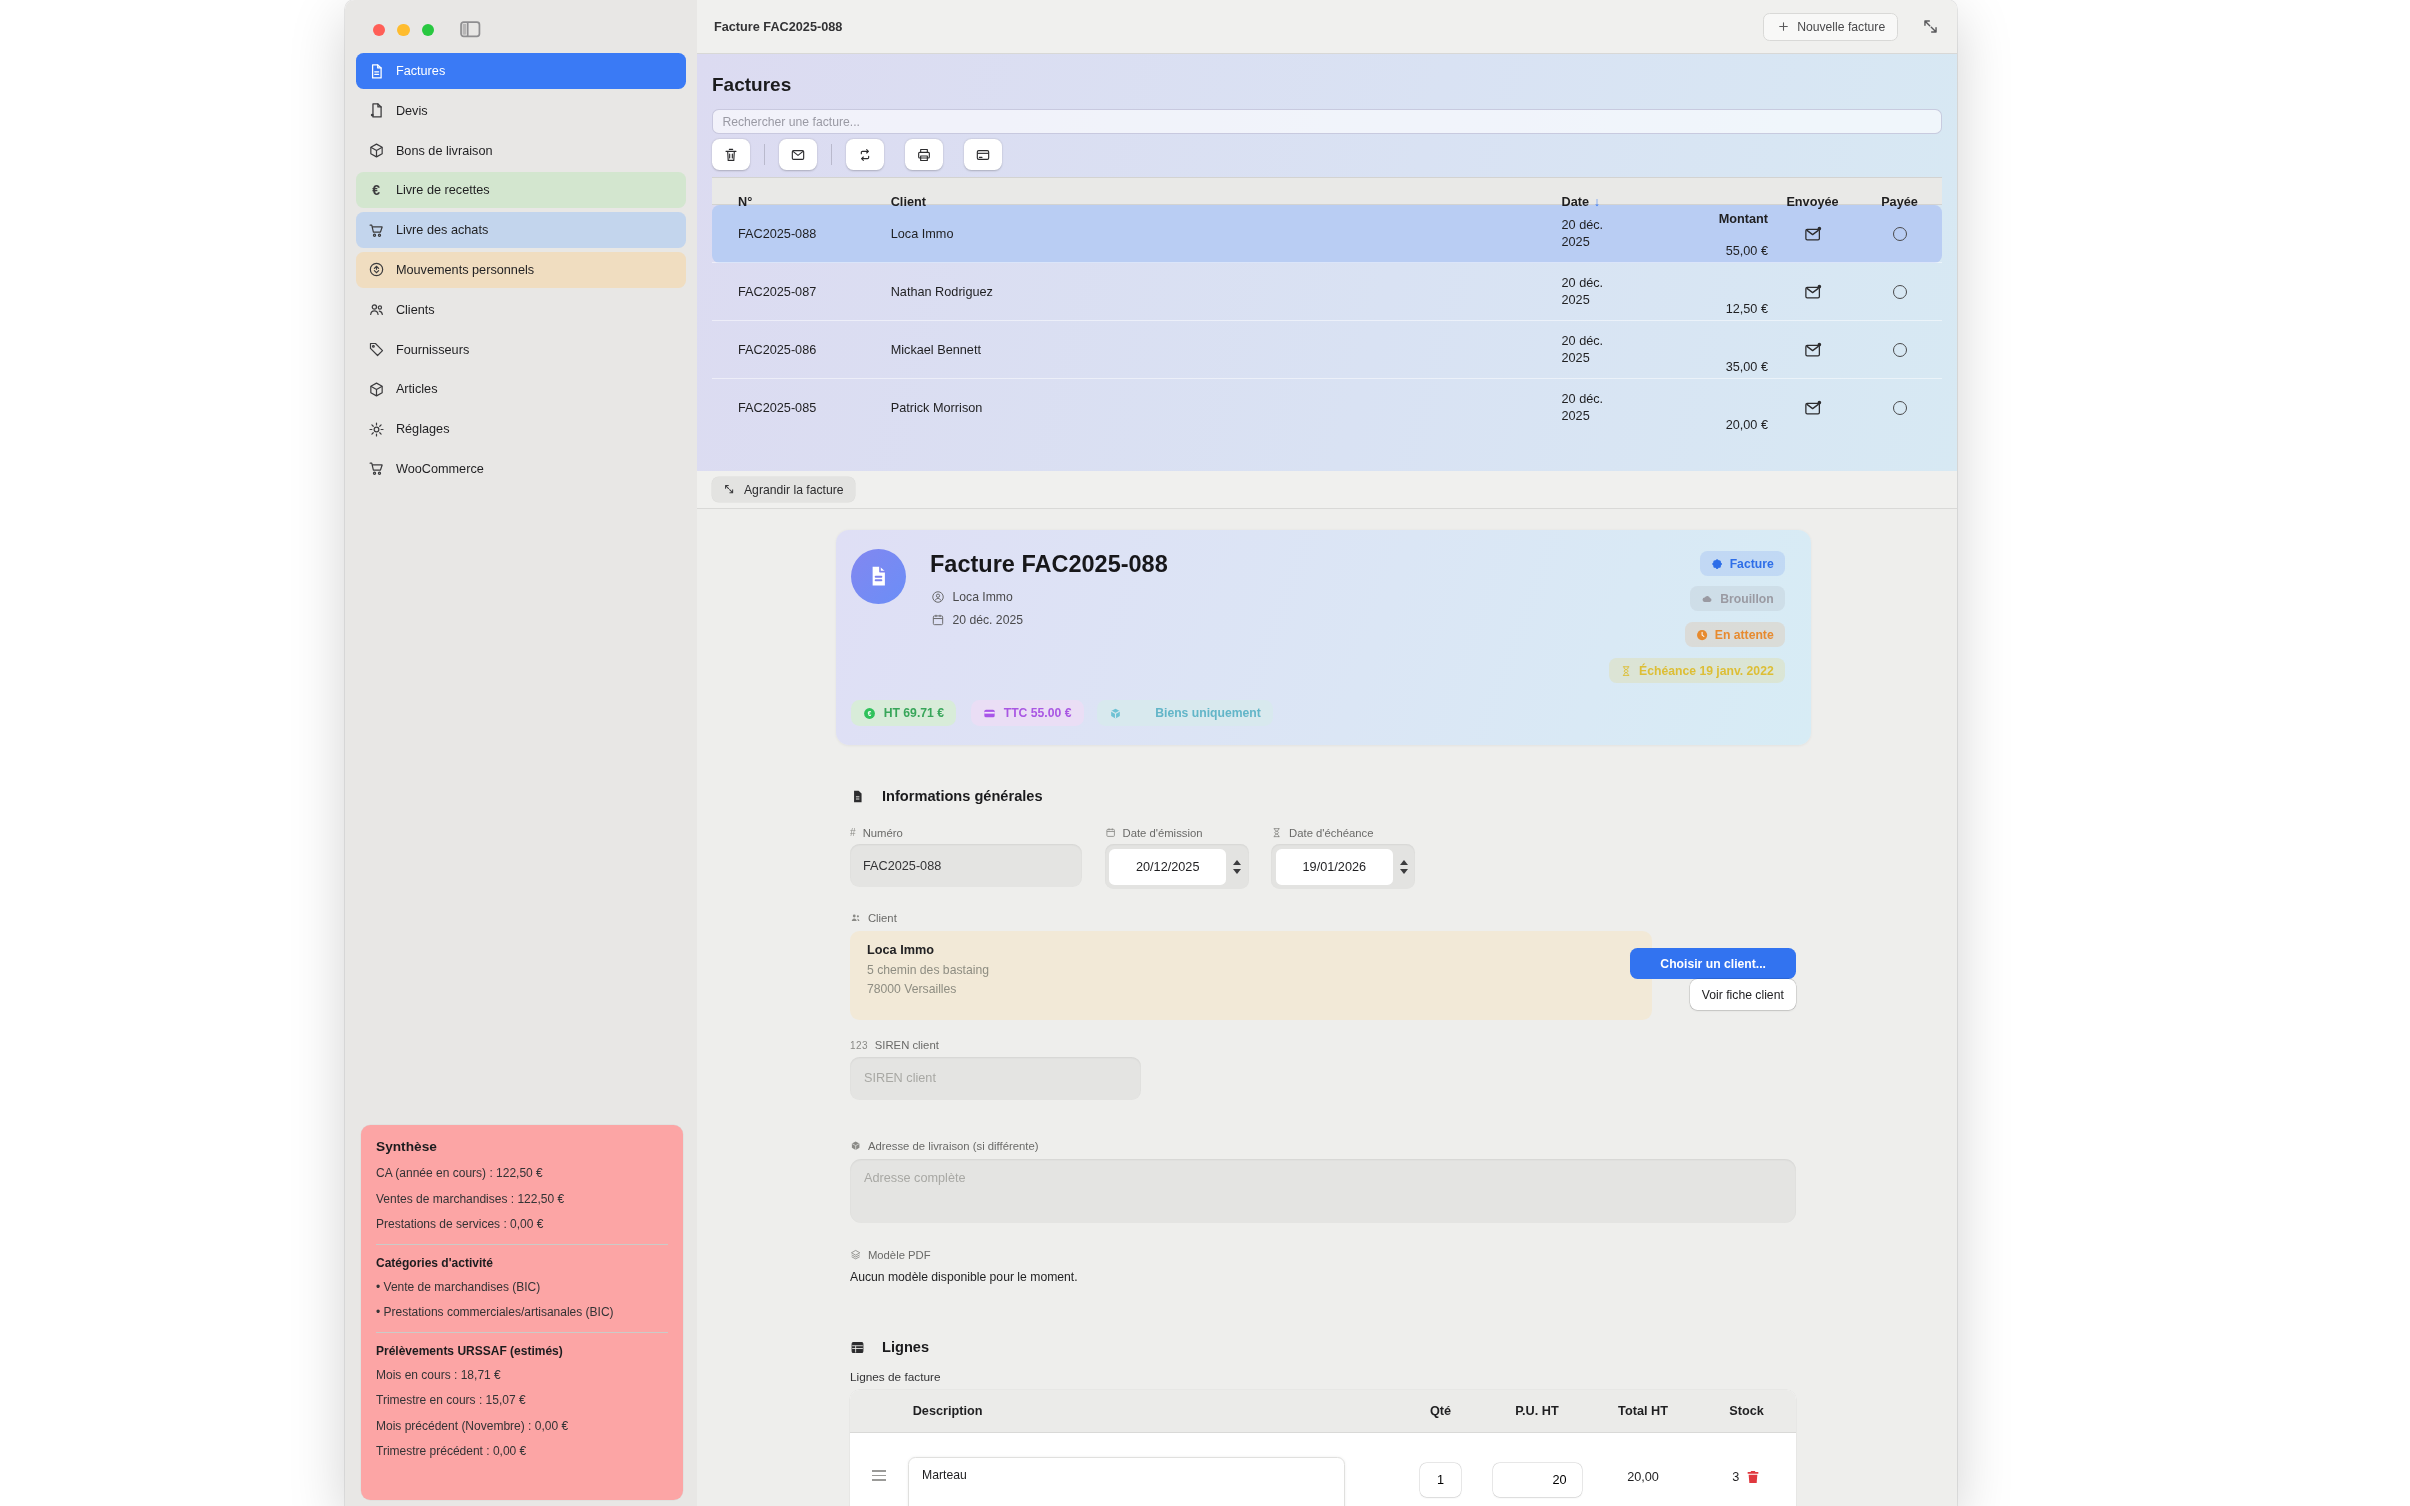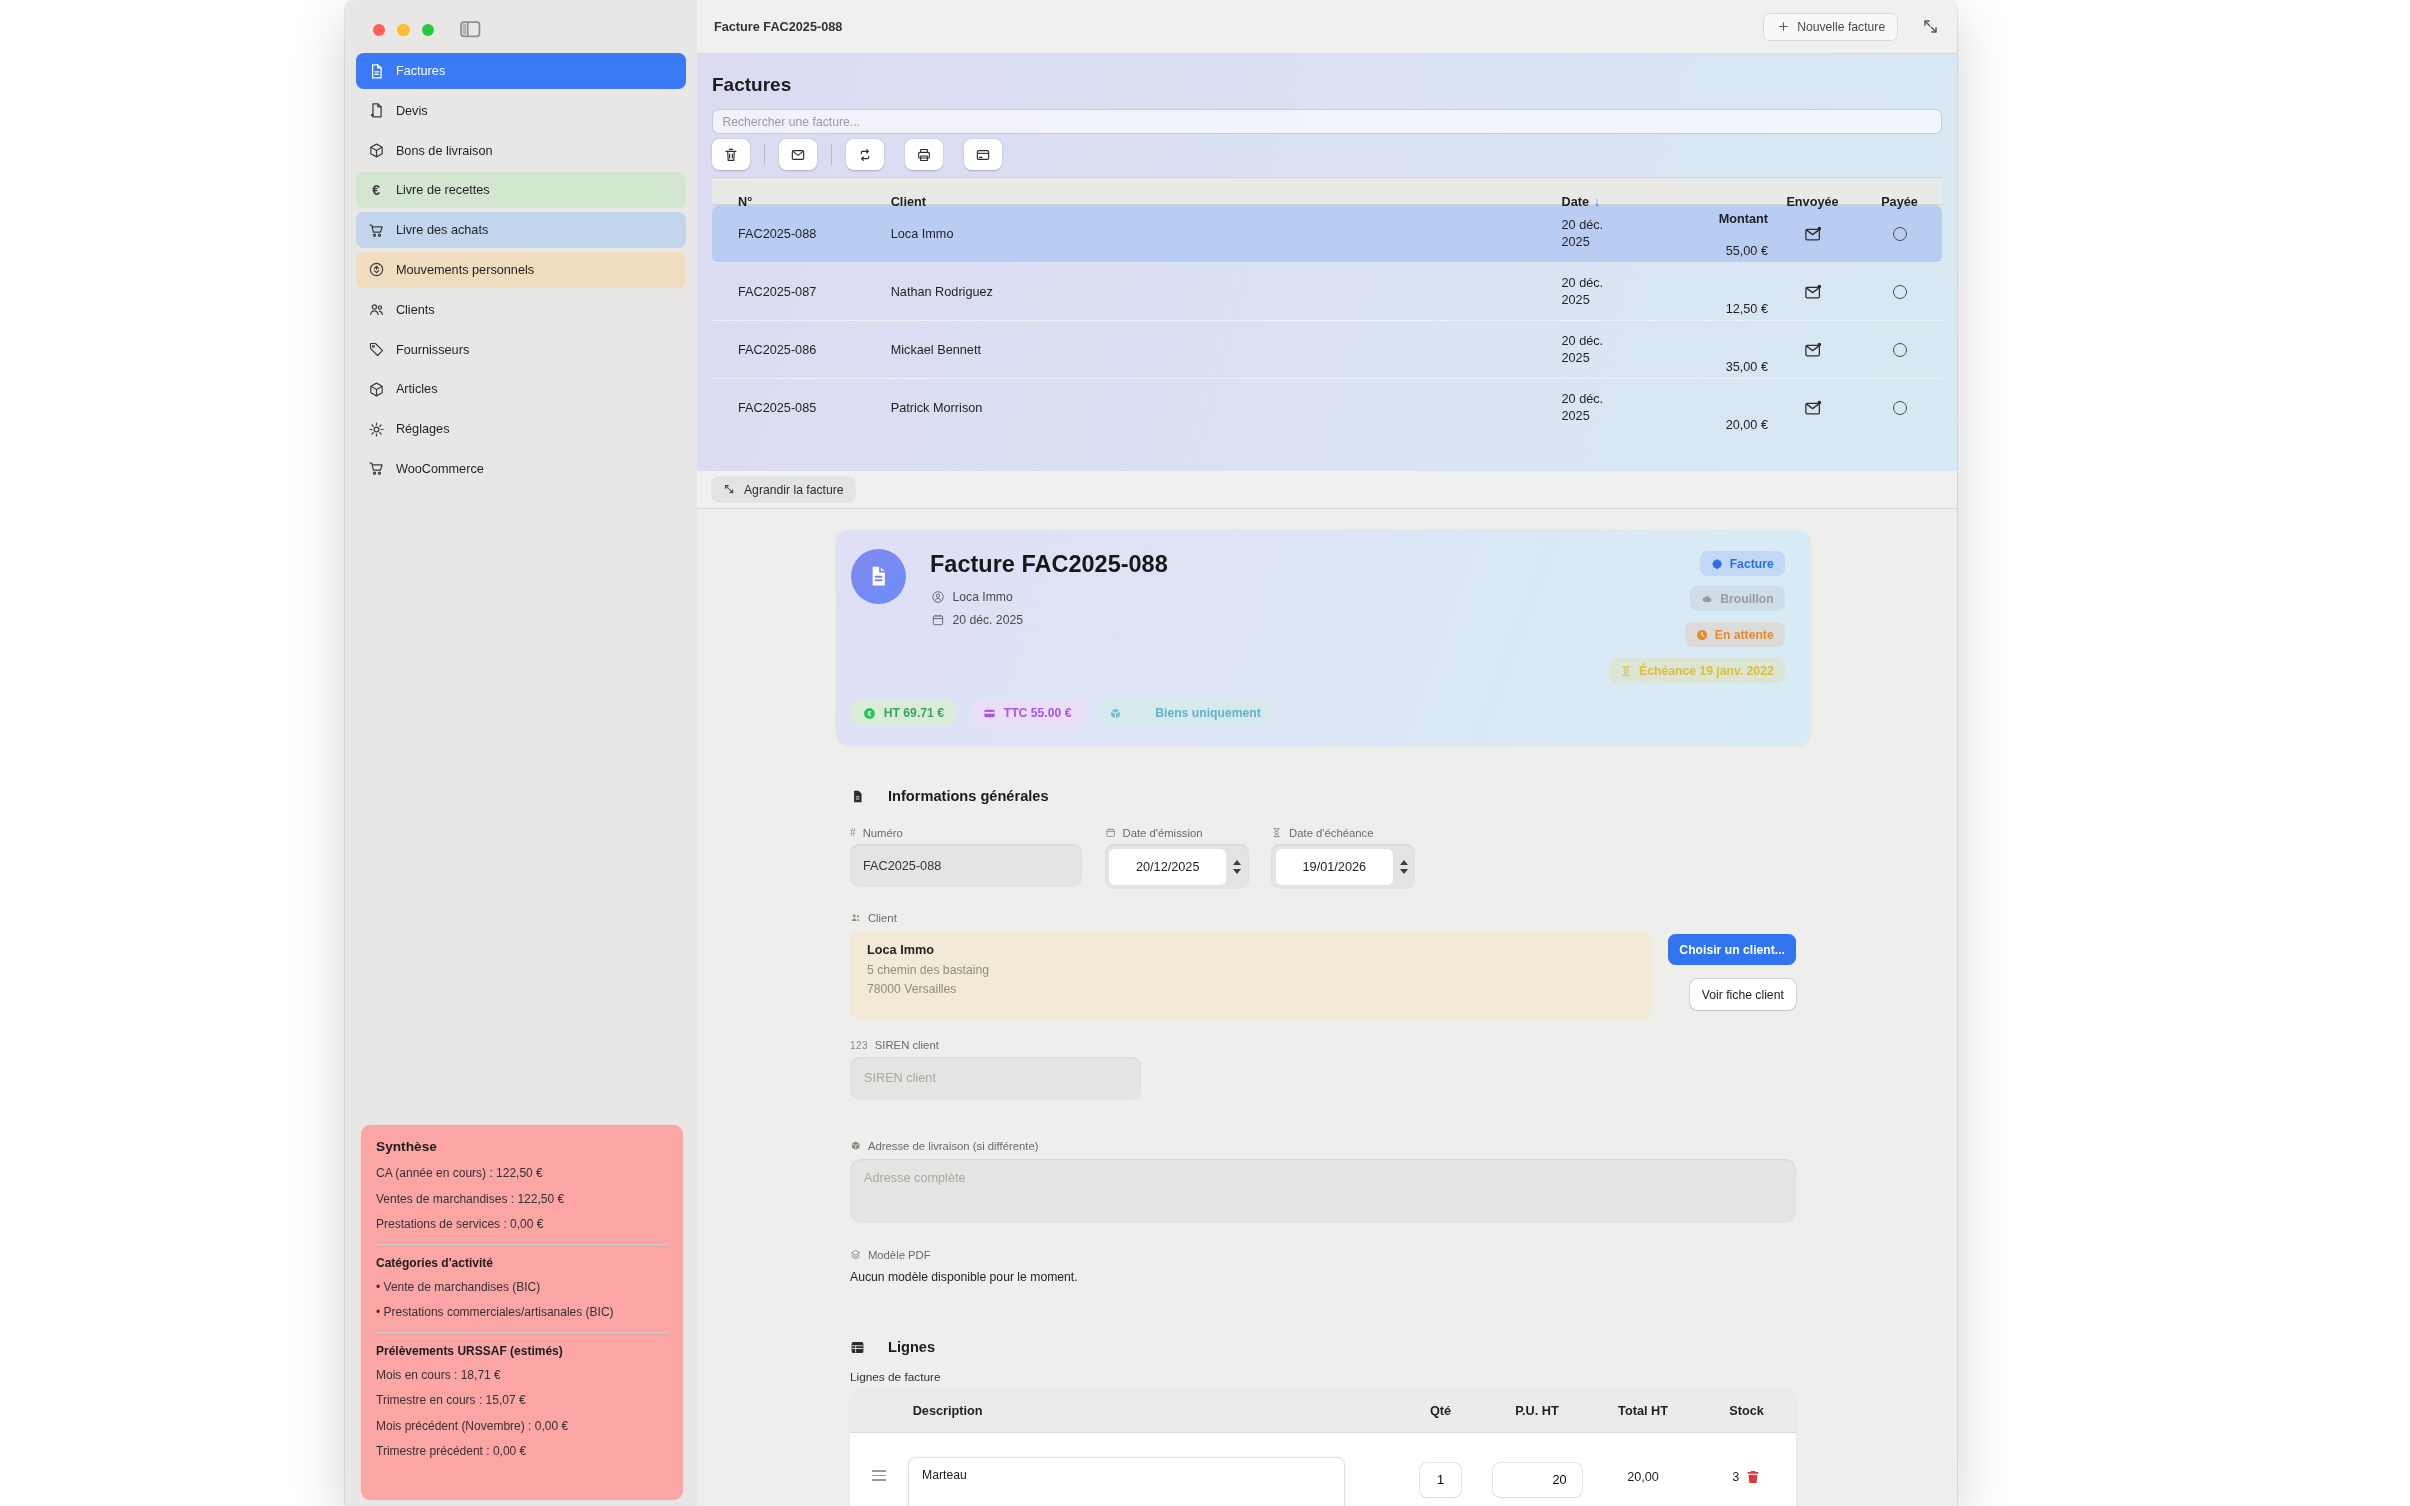--- a/index.html
+++ b/index.html
@@ -91,41 +91,41 @@
   .b-draft { top:56px; background:rgba(150,150,158,.14); color:#9a9aa2; }
   .b-pending { top:92px; background:rgba(237,137,54,.15); color:#e78a2e; }
   .b-due { top:128px; background:rgba(235,205,70,.18); color:#ddbe35; }
   .pill { position:absolute; top:170px; height:26px; border-radius:8.5px; padding:0 12.2px; display:flex; align-items:center; gap:7.5px; font-size:12.2px; font-weight:700; }
   .pill .nic { width:13px; height:13px; }
   .p-ht { left:15px; background:#d8ecd9; color:#38a65a; }
   .p-ttc { left:135px; background:#eadef5; color:#a957e3; }
   .p-goods { left:261px; background:#d8e9ee; color:#62b5c8;gap:33px; }
 
   .inset { margin-left:14px; width:946px; position:relative; }
-  .sec-head { display:flex; align-items:center; gap:23px; font-size:14.6px; font-weight:700; color:#1b1b1d; }
+  .sec-head { display:flex; align-items:center; gap:17px; font-size:14.6px; font-weight:700; color:#1b1b1d; }
   .sec-head .nic { width:15px; height:15px; color:#2c2c2e; }
   .flabel { display:flex; align-items:center; gap:6.6px; font-size:11.3px; color:#6a6a68; }
   .flabel .nic { width:11.3px; height:11.3px; color:#8a8a86; }
   .flabel .numglyph { font-size:10px; color:#8a8a86; letter-spacing:0.5px; }
   .gin { background:#e4e4e2; border:none; border-radius:9.4px; box-shadow:inset 0 0.9px 1.9px rgba(0,0,0,.07); font-family:inherit; font-size:12.7px; color:#333335; }
   .gin::placeholder { color:#a8a8a4; }
   .fields-row { margin-top:22.6px; display:flex; gap:22.6px; }
   .numero input { margin-top:5.6px; width:232px; height:43px; padding:0 13px; }
   .dategroup { margin-top:5.6px; width:144px; height:45px; background:#e3e3e1; border-radius:8.5px; box-shadow:inset 0 0.9px 1.9px rgba(0,0,0,.06);
                display:flex; align-items:center; padding:4.7px 5.6px 4.7px 4.7px; gap:4.7px; }
   .datefield { flex:1; height:36px; background:#fff; border-radius:5.6px; display:flex; align-items:center; justify-content:center; font-size:12.7px; color:#1f1f21; }
   .stepper { width:12.2px; display:flex; flex-direction:column; gap:3.8px; align-items:center; cursor:pointer; }
   .st-up { width:0;height:0;border-left:4.2px solid transparent;border-right:4.2px solid transparent;border-bottom:5.2px solid #3c3c3e; }
   .st-dn { width:0;height:0;border-left:4.2px solid transparent;border-right:4.2px solid transparent;border-top:5.2px solid #3c3c3e; }
 
   .clientrow { margin-top:7.5px; position:relative; }
   .clientbox { width:802px; height:89px; background:#f2e9d7; border-radius:9.4px; padding:12.2px 17px; }
   .clientbox .cname { font-size:12.7px; font-weight:700; color:#222224; margin-bottom:5.6px; }
   .clientbox .cline { font-size:12.2px; color:#8e8d82; margin-bottom:4.7px; }
-  .btn-blue { position:absolute; right:0; top:3px; height:31px; padding:0 11px; border-radius:7.5px; background:#3273f0; border:none;
+  .btn-blue { position:absolute; right:0; top:17px; height:31px; padding:0 30px; border-radius:7.5px; background:#3273f0; border:none;
               color:#fff; font-size:12.2px; font-weight:600; cursor:pointer; font-family:inherit; }
   .btn-white { position:absolute; right:0; top:48px; height:31px; padding:0 12.2px; border-radius:7.5px; background:#fff; border:none;
                box-shadow:0 0 0 0.5px rgba(0,0,0,.18), 0 0.5px 1.9px rgba(0,0,0,.1); color:#222224; font-size:12.2px; cursor:pointer; font-family:inherit; }
   .siren-input { margin-top:5.6px; width:291px; height:43px; padding:0 14px; }
   .delivery-ta { margin-top:7.5px; width:100%; height:64px; border-radius:11.3px; padding:11.3px 14px; resize:none; }
   .pdf-empty { margin-top:9.4px; font-size:12.2px; color:#55555
 3; }
 
   .lines-sub { margin-top:15px; font-size:11.8px; color:#333335; }
   .ltable { margin-top:5.6px; background:#fff; border-radius:9.4px 9.4px 0 0; overflow:hidden; box-shadow:0 0 0 0.5px rgba(0,0,0,.06); }

